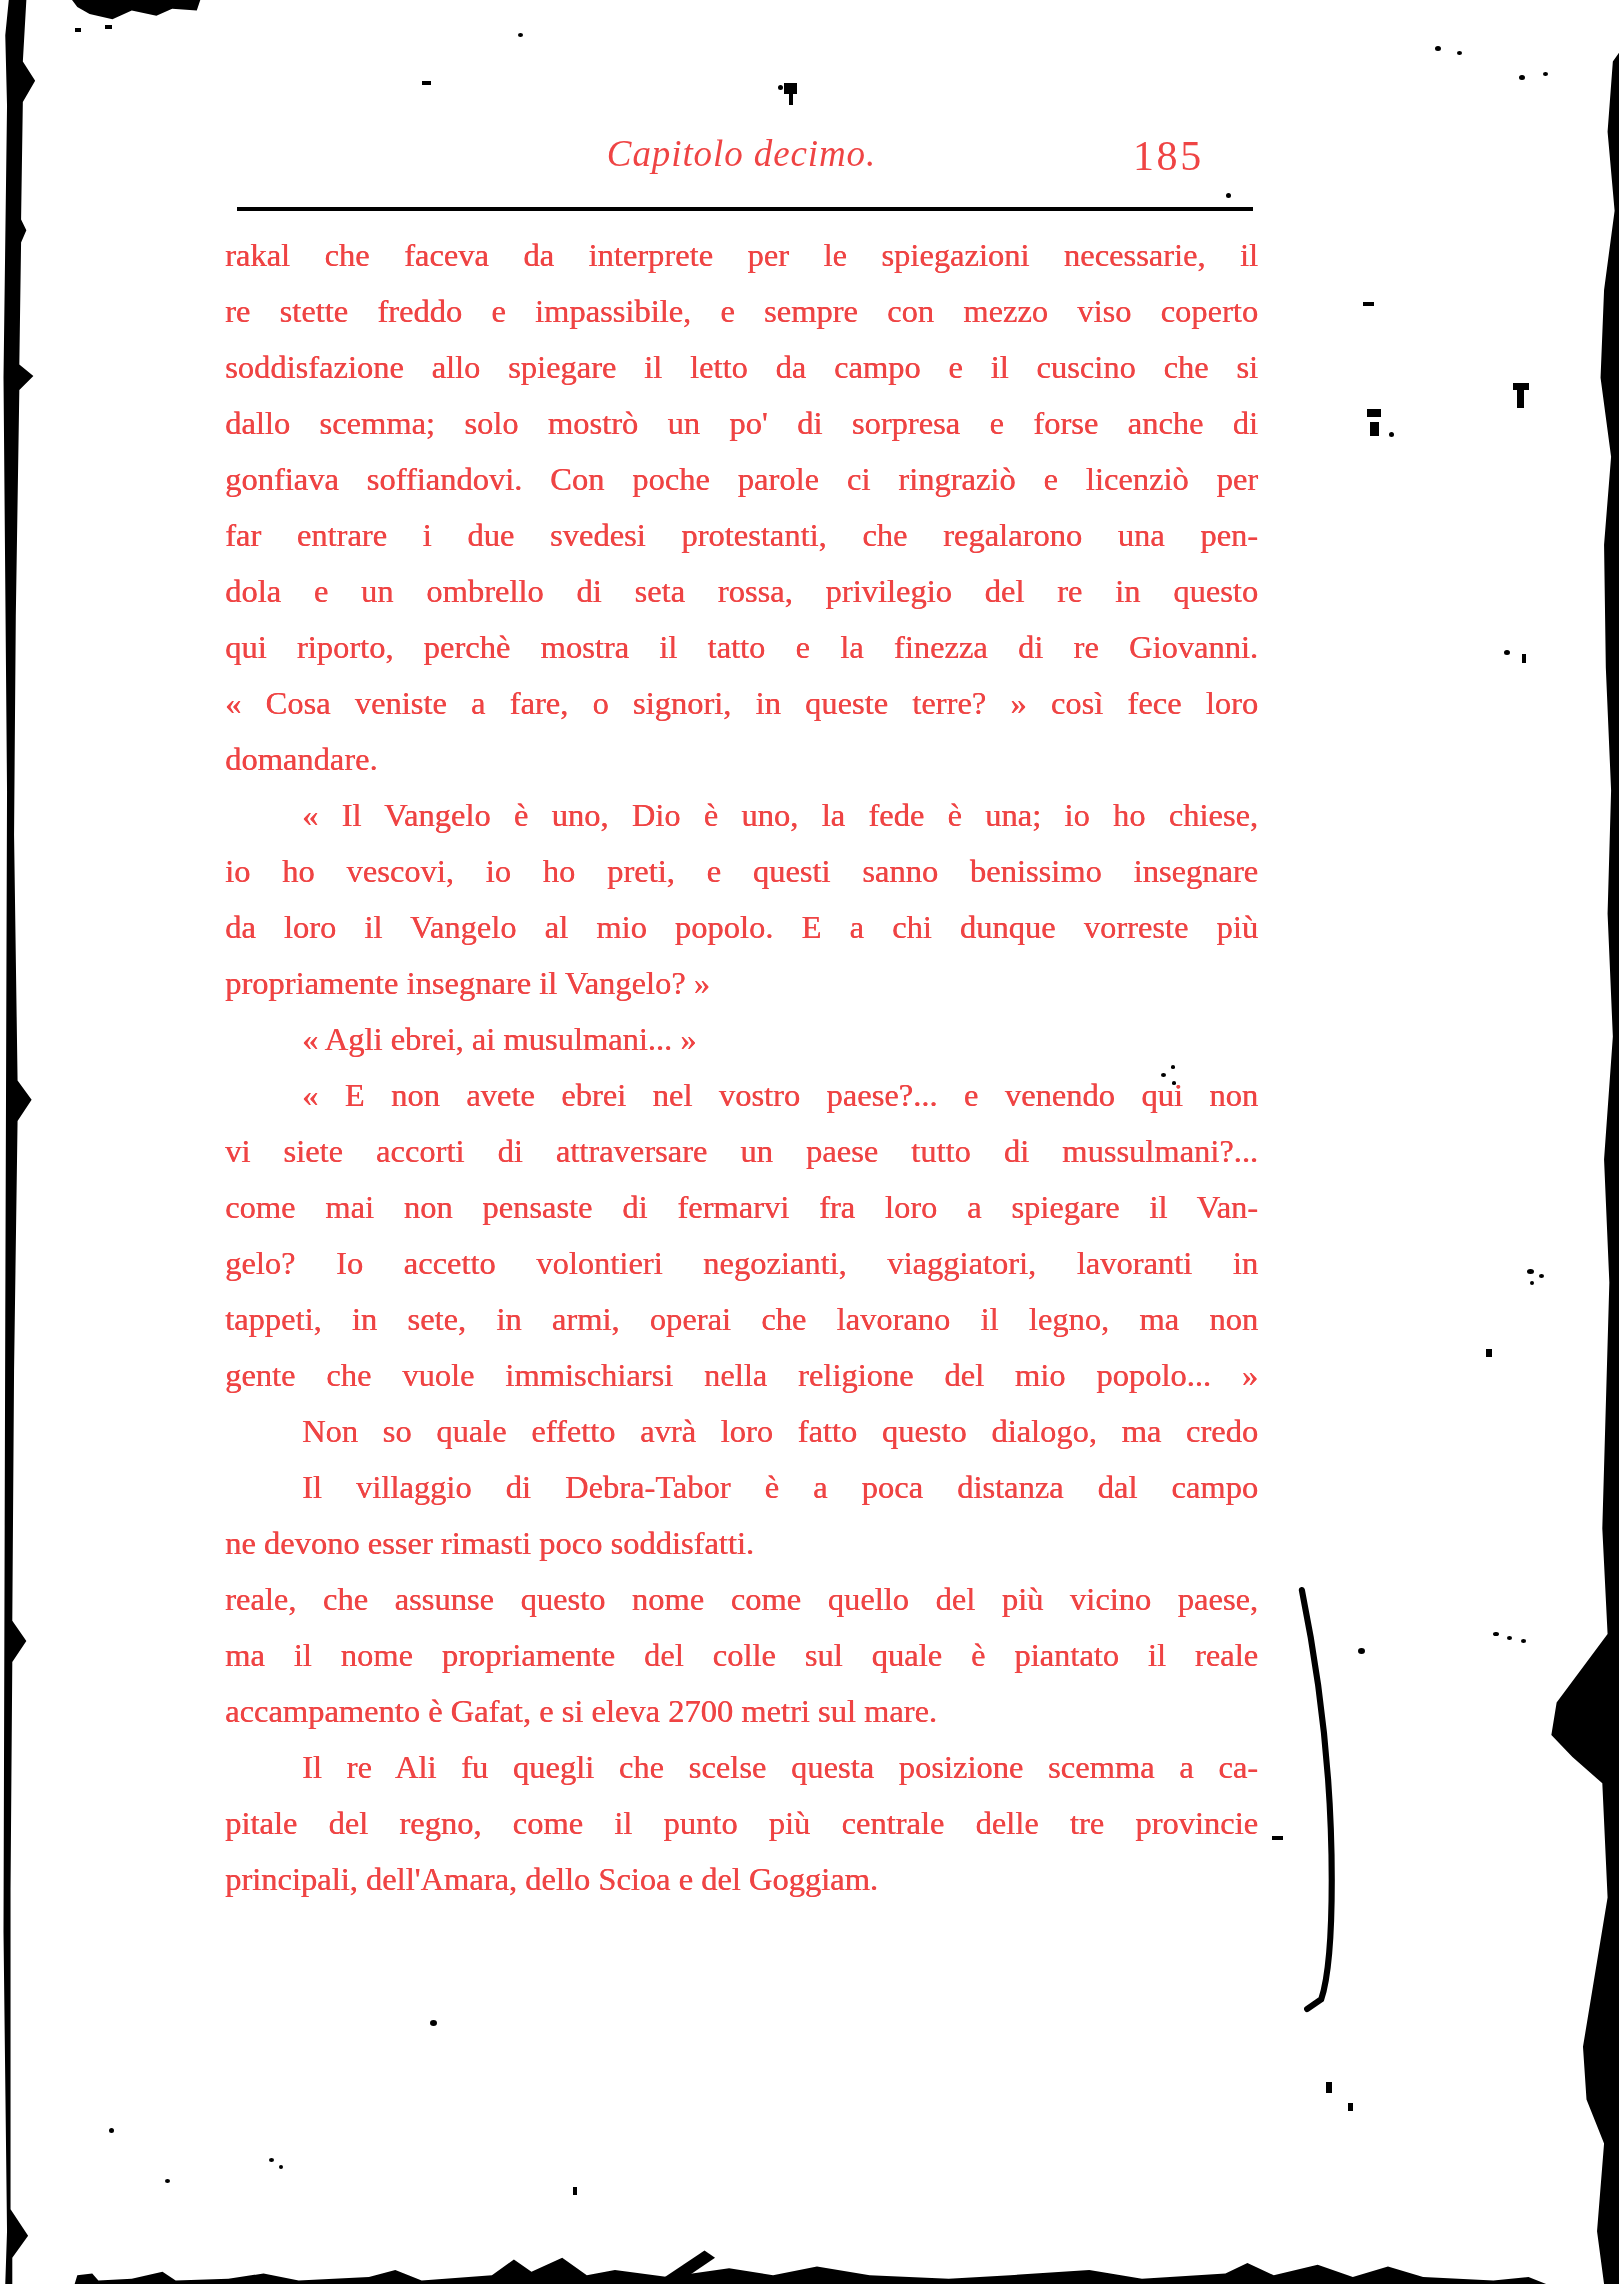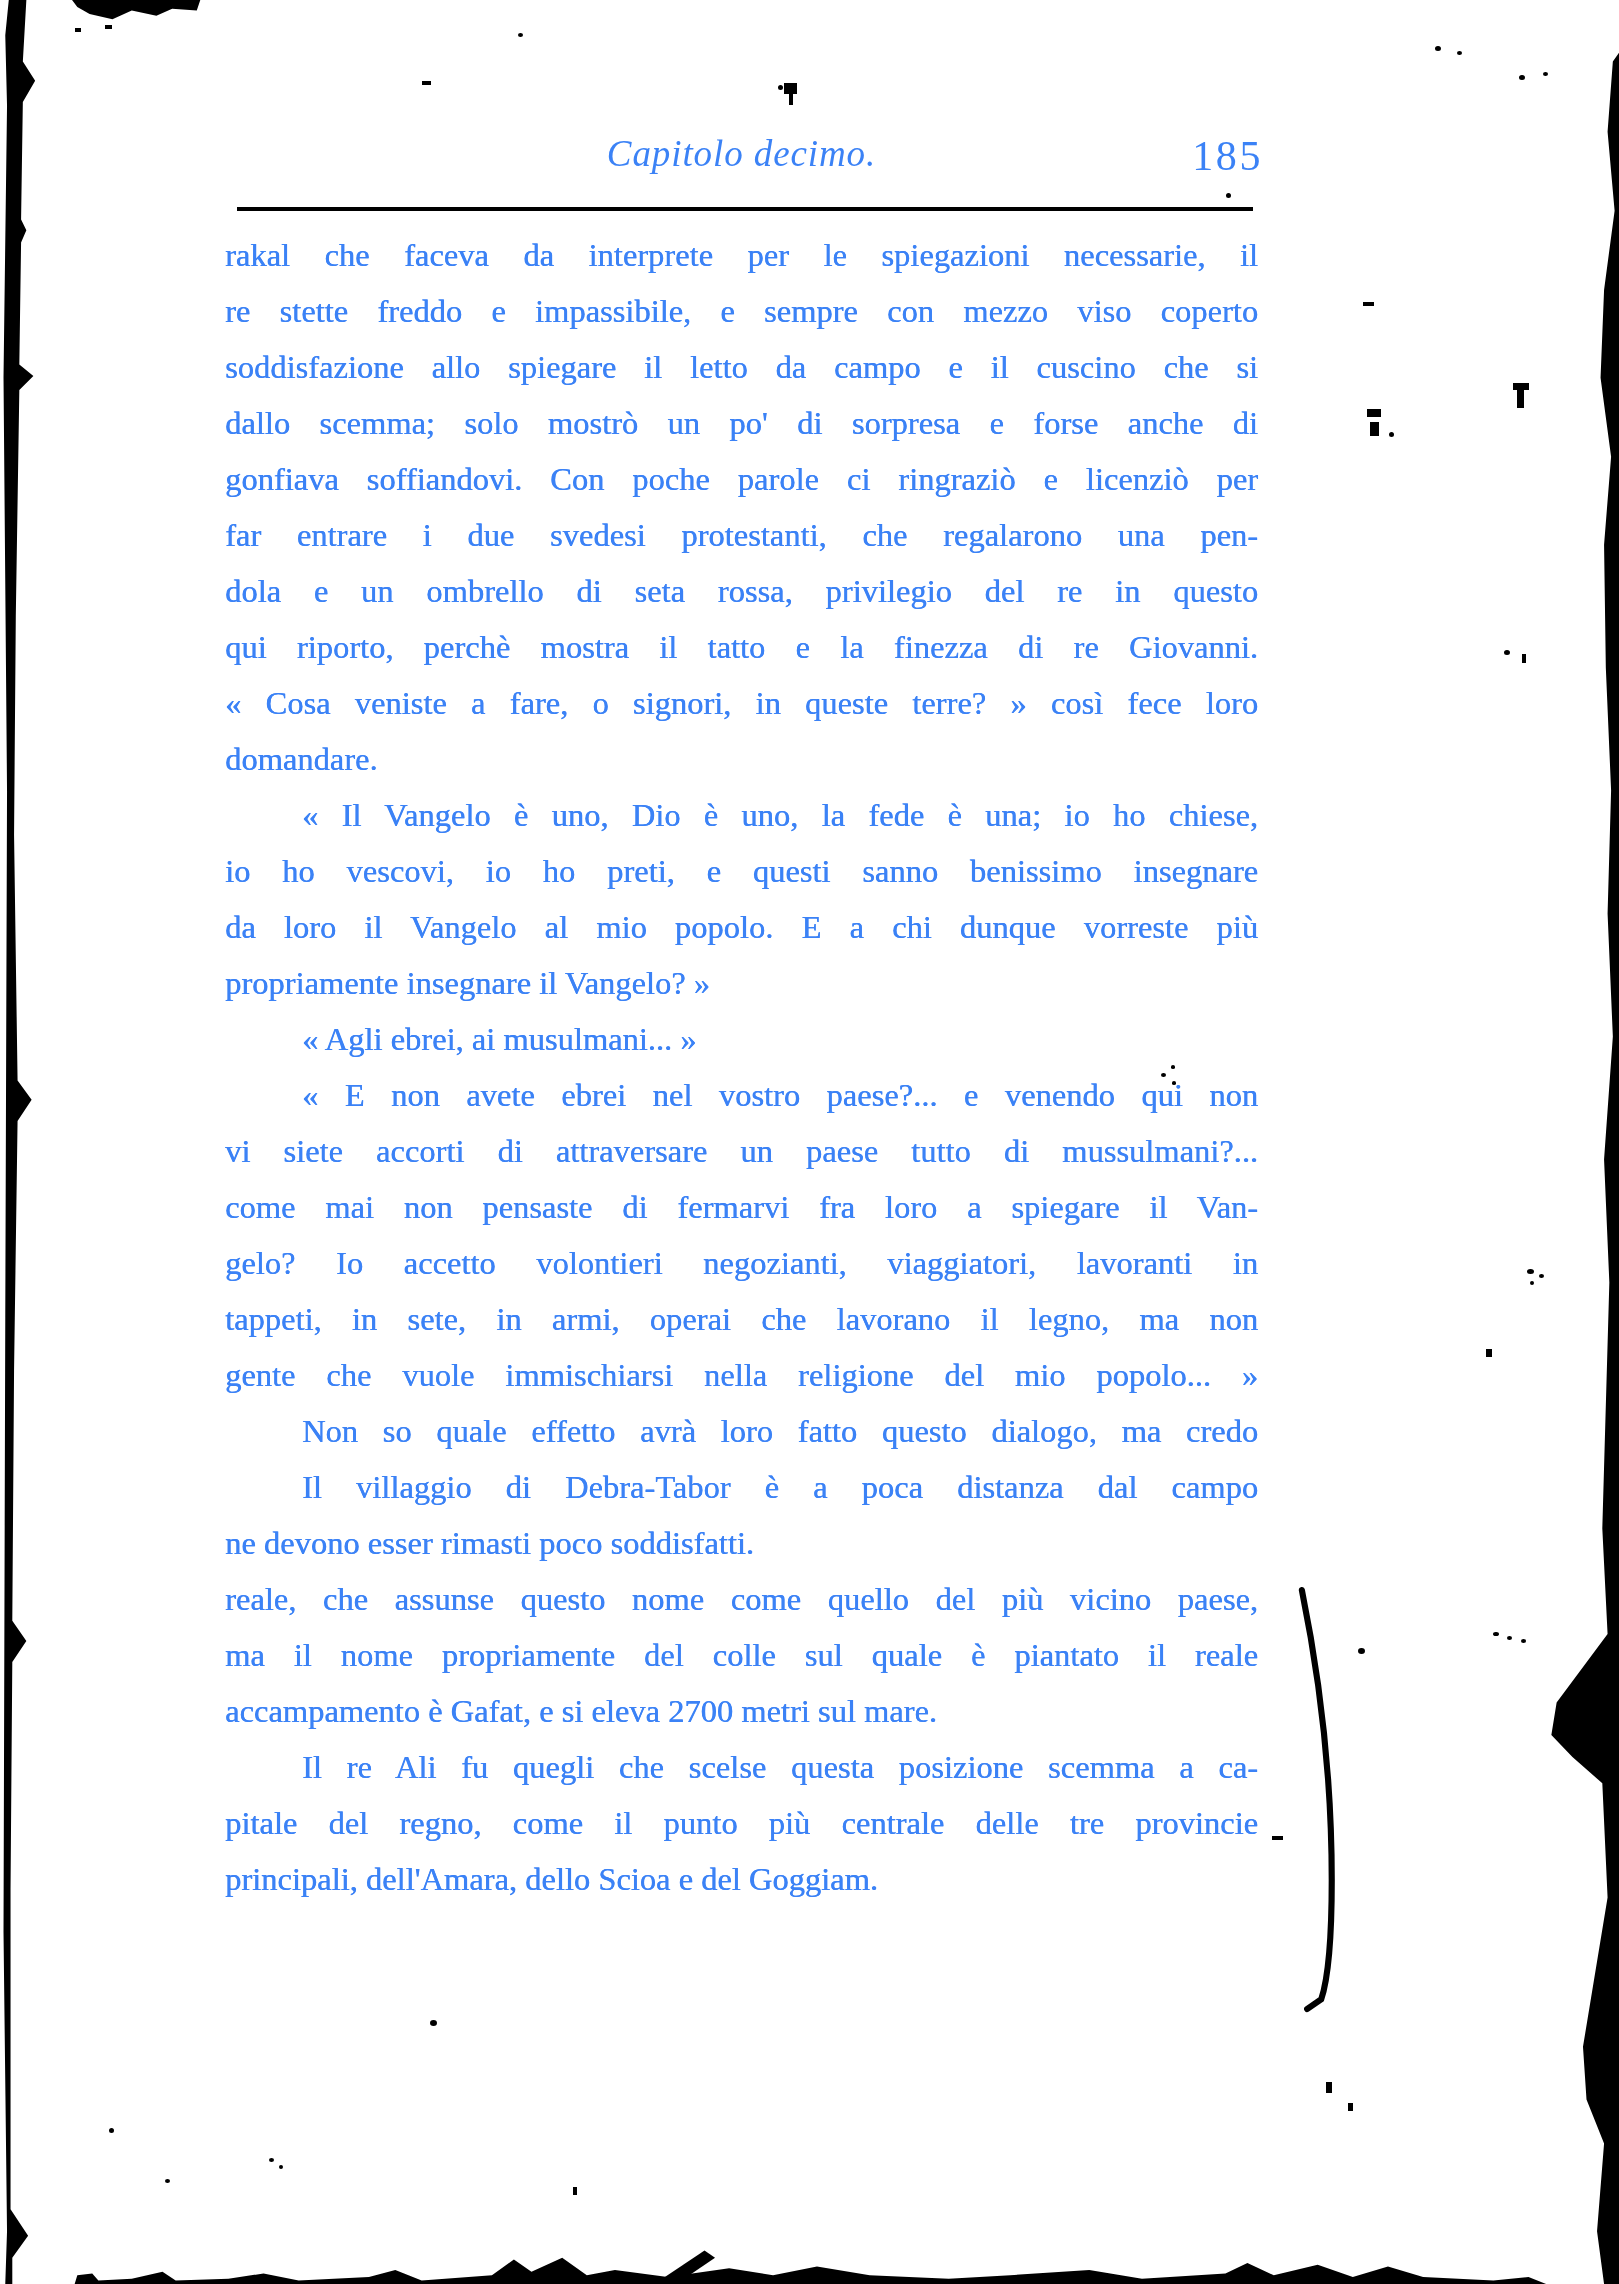--- a/index.html
+++ b/index.html
@@ -3,39 +3,38 @@
 <meta charset="utf-8">
 <style>
   html, body { margin: 0; padding: 0; background: #ffffff; }
   .page {
     position: relative;
     width: 1619px;
     height: 2284px;
     background: #ffffff;
     overflow: hidden;
     font-family: "Liberation Serif", "DejaVu Serif", serif;
-    color: #3b82f6;
+    color: #ef4444;
   }
   .chapter-heading {
     position: absolute;
     top: 132px;
     left: 225px;
     width: 1033px;
     text-align: center;
     font-style: italic;
     font-size: 37px;
     letter-spacing: 0.9px;
     white-space: nowrap;
   }
   .page-number {
     position: absolute;
     top: 132px;
     left: 1133px;
     width: 130px;
-    text-align: right;
     font-size: 42px;
     letter-spacing: 2.6px;
   }
   .header-rule {
     position: absolute;
     left: 237px;
     top: 207px;
     width: 1016px;
     height: 3.5px;
     background: #000;

